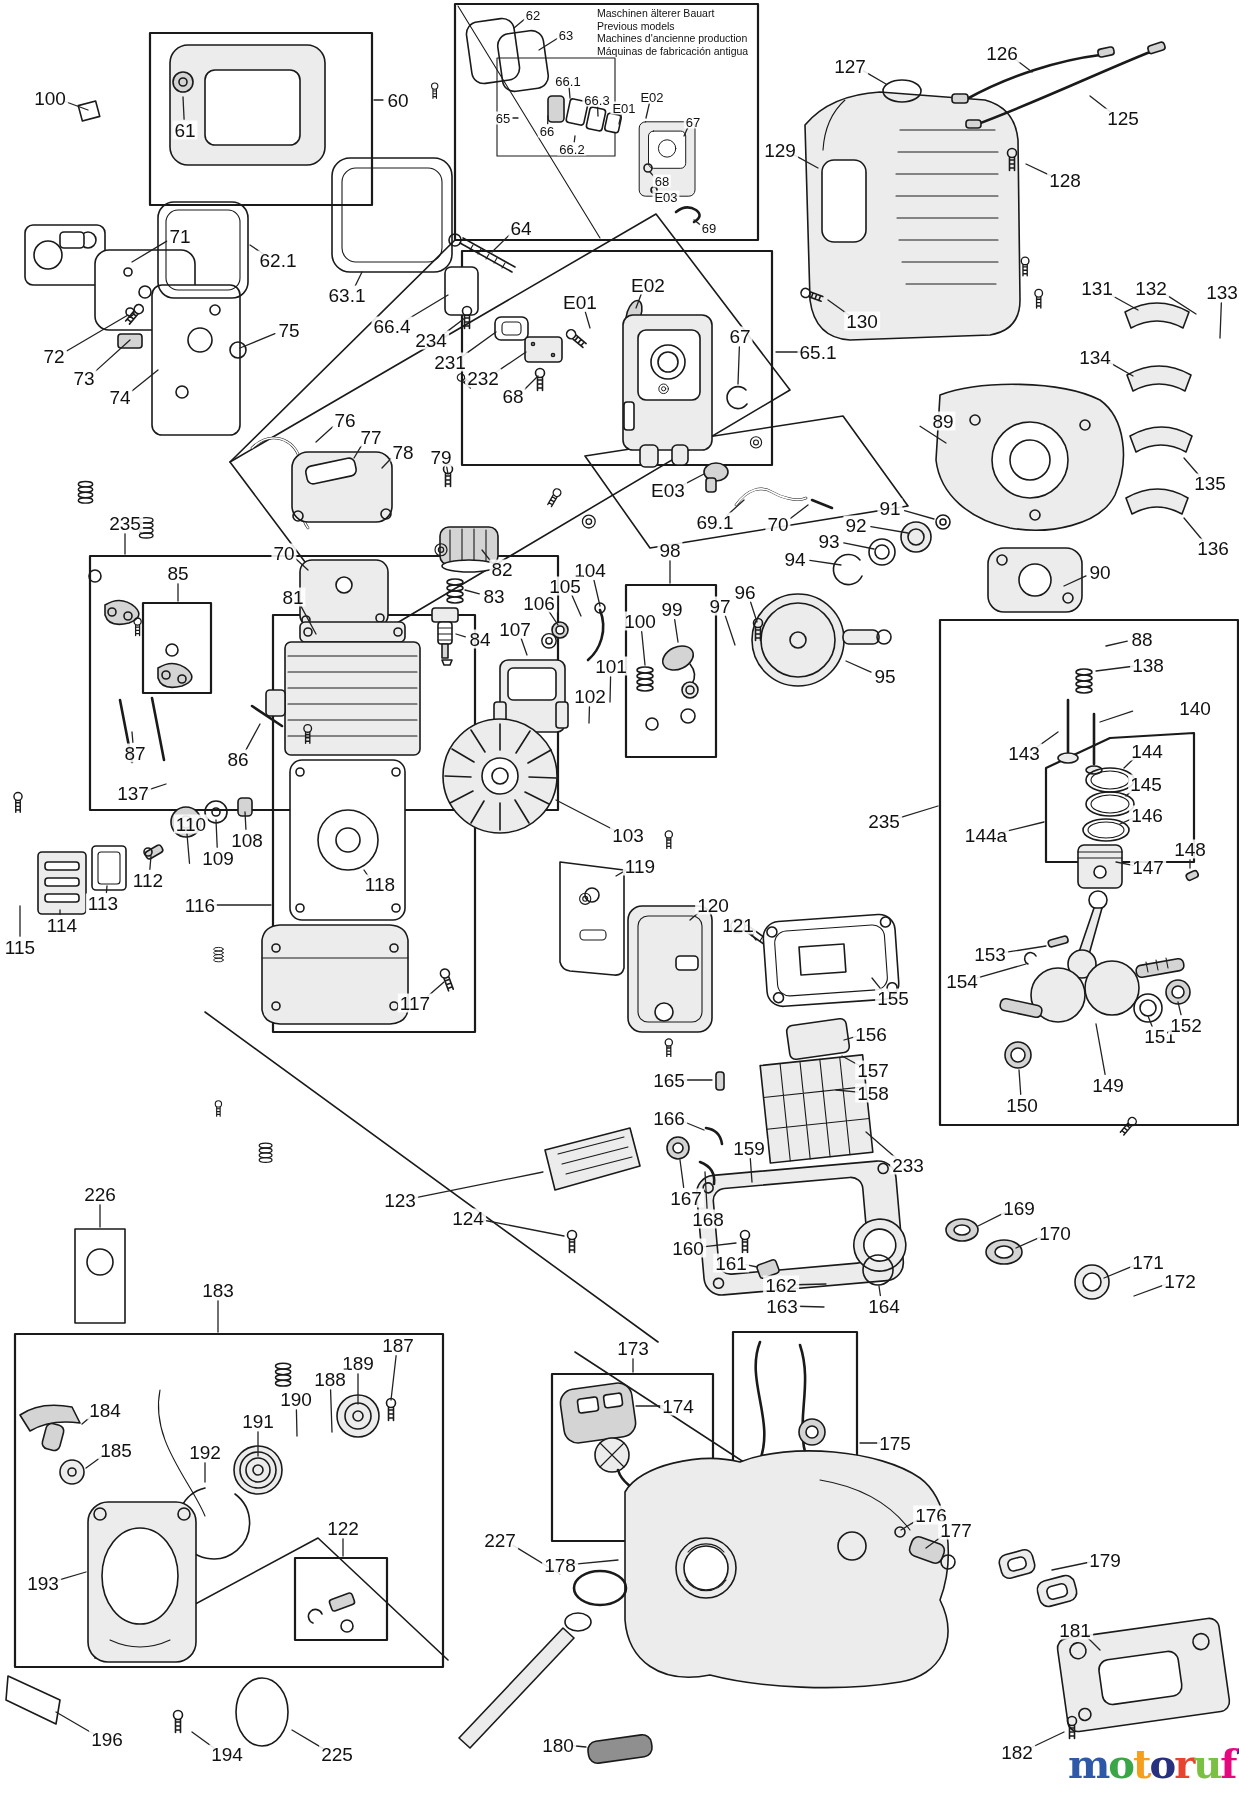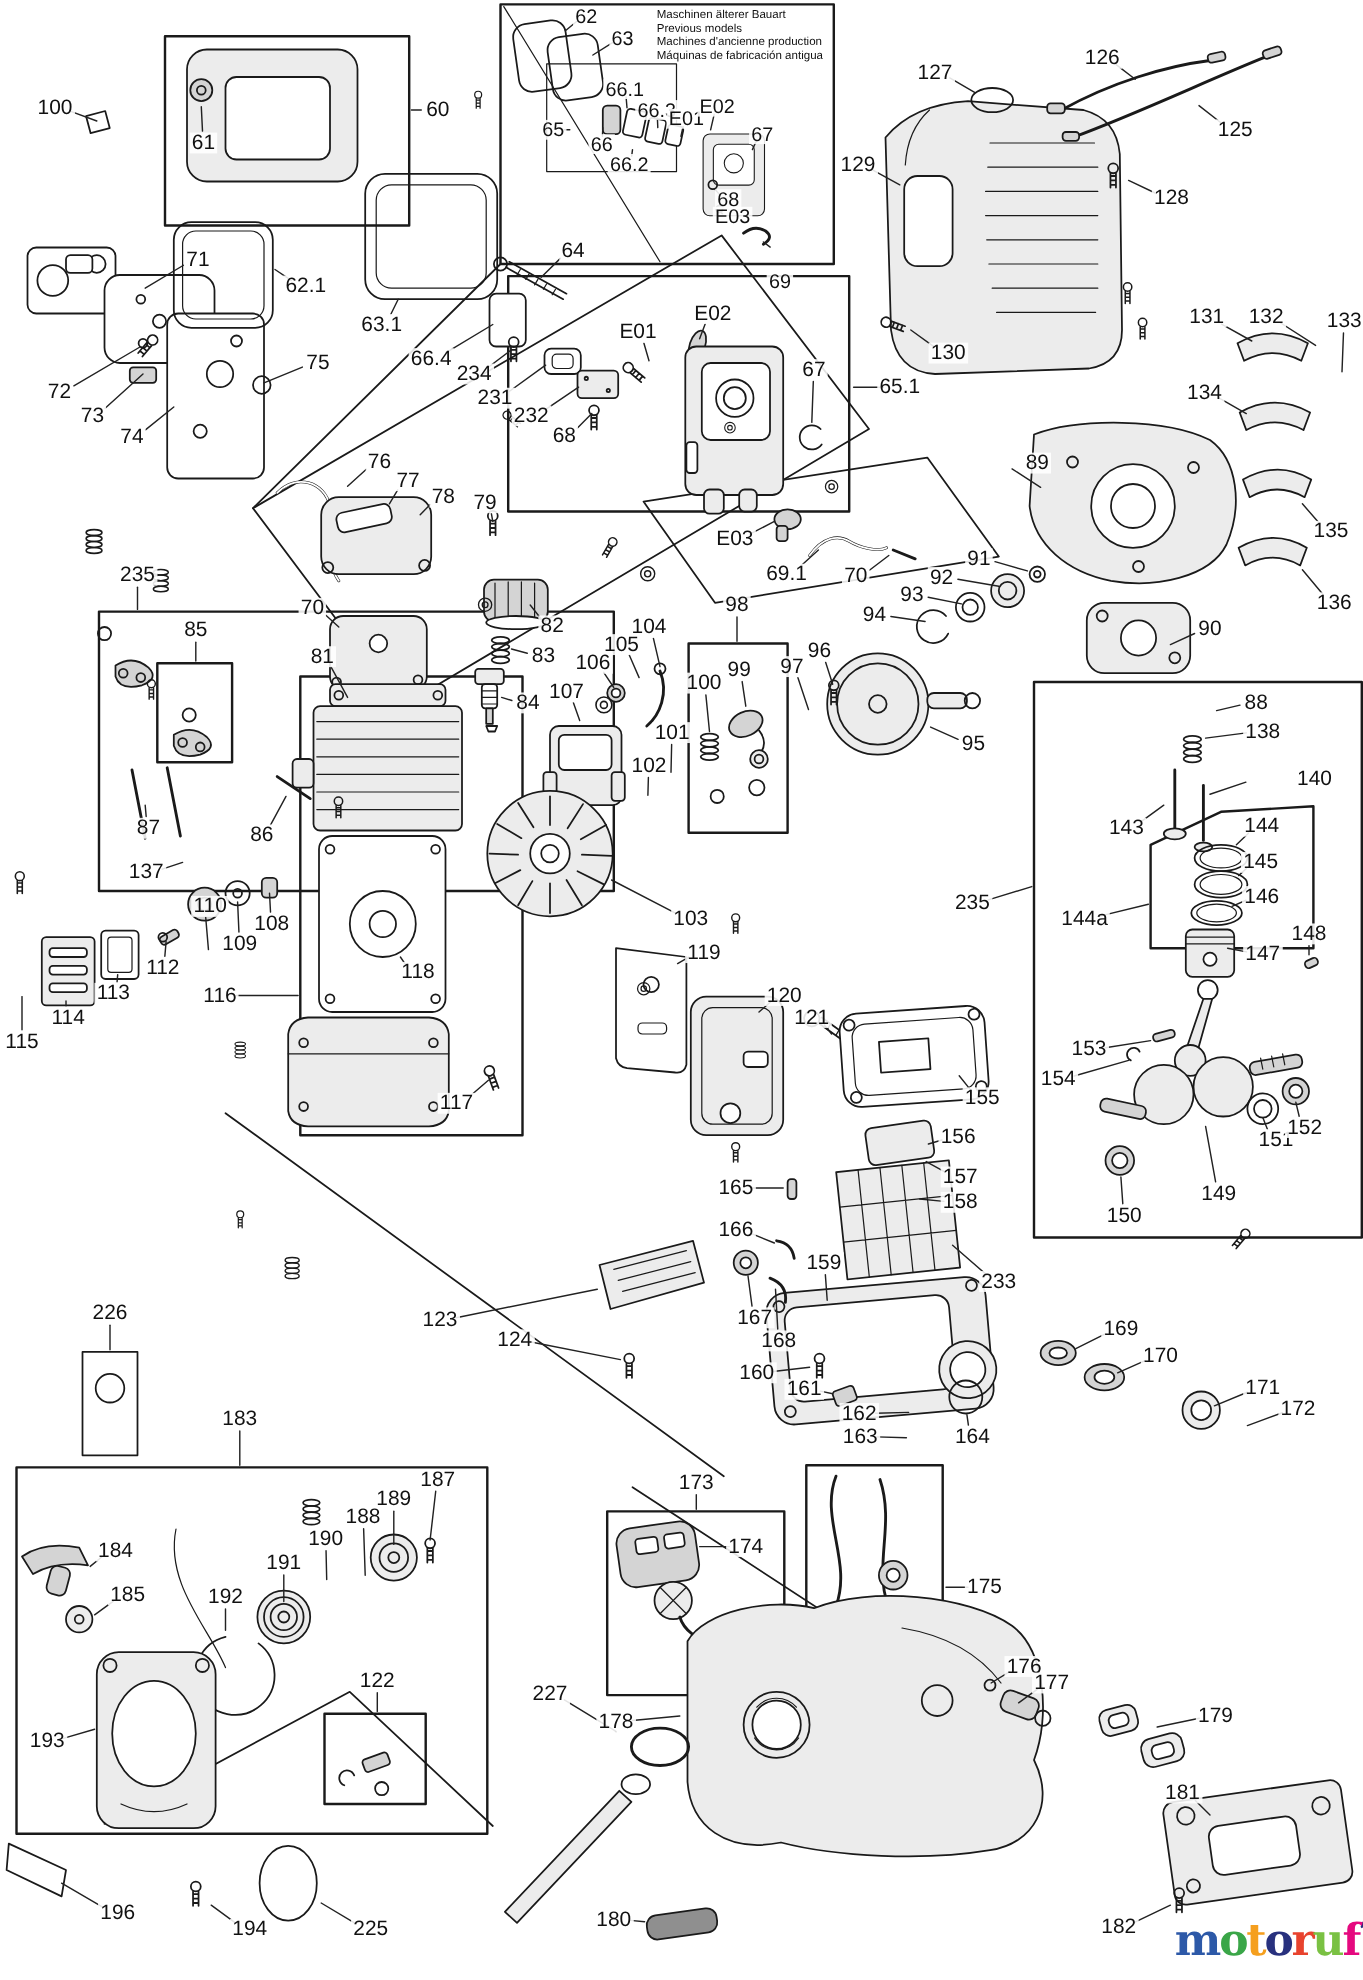--- a/index.html
+++ b/index.html
@@ -8,21 +8,21 @@
   #art{position:absolute;left:0;top:0;z-index:1;}
   #art path,#art rect,#art circle,#art ellipse,#art line,#art polygon,#art polyline
       {stroke:#1a1a1a;stroke-width:1.6;fill:none;stroke-linecap:round;stroke-linejoin:round;}
   #art .fw{fill:#fff}#art .fg{fill:#ececec}#art .fd{fill:#d4d4d4}#art .fk{fill:#8f8f8f}
   #art .box{stroke-width:2.2}#art .thin{stroke-width:1.1}#art .th{stroke-width:2.6}
   #art .wcore{stroke:#fff}
   #leaders line{stroke:#222;stroke-width:1.3;}
   #label-layer{position:absolute;left:0;top:0;width:100%;height:100%;z-index:3;}
   .lbl{position:absolute;transform:translate(-50%,-50%);font-size:19px;line-height:1;
        background:rgba(255,255,255,.88);padding:0 2px;white-space:nowrap;}
-  .lbl.sm{font-size:18px;}
+  .lbl.sm{font-size:13px;}
   .notice{position:absolute;left:597px;top:7px;width:160px;z-index:3;
           font-size:10.5px;line-height:12.5px;}
   .logo{position:absolute;left:1068px;top:1740px;z-index:3;
         font-family:"DejaVu Serif",serif;font-weight:bold;font-size:40px;
         letter-spacing:-2px;white-space:nowrap;}
   .logo .apo{font-size:22px;vertical-align:super;letter-spacing:0;}
 </style>
 </head>
 <body>
 
@@ -863,20 +863,20 @@
       <span class="lbl sm" style="left: 503px; top: 118px;">65</span>
       <span class="lbl sm" style="left: 547px; top: 131px;">66</span>
       <span class="lbl sm" style="left: 568px; top: 81px;">66.1</span>
       <span class="lbl sm" style="left: 572px; top: 149px;">66.2</span>
       <span class="lbl sm" style="left: 597px; top: 100px;">66.3</span>
       <span class="lbl sm" style="left: 624px; top: 108px;">E01</span>
       <span class="lbl sm" style="left: 652px; top: 97px;">E02</span>
       <span class="lbl sm" style="left: 693px; top: 122px;">67</span>
       <span class="lbl sm" style="left: 662px; top: 181px;">68</span>
       <span class="lbl sm" style="left: 666px; top: 197px;">E03</span>
-      <span class="lbl sm" style="left: 709px; top: 228px; margin-top: 28px;">69</span>
+      <span class="lbl sm" style="left: 709px; top: 228px;">69</span>
     </div>
 
 <div class="logo">
   <span id="logoword"><span style="color: rgb(45, 89, 168);">m</span><span style="color: rgb(58, 166, 72);">o</span><span style="color: rgb(245, 159, 30);">t</span><span style="color: rgb(40, 49, 126);">o</span><span style="color: rgb(232, 67, 46);">r</span><span style="color: rgb(122, 193, 67);">u</span><span style="color: rgb(229, 9, 127);">f</span><span class="apo" style="color: rgb(40, 49, 126);">’</span></span>
 </div>
 
 </div>
 
 </body></html>

